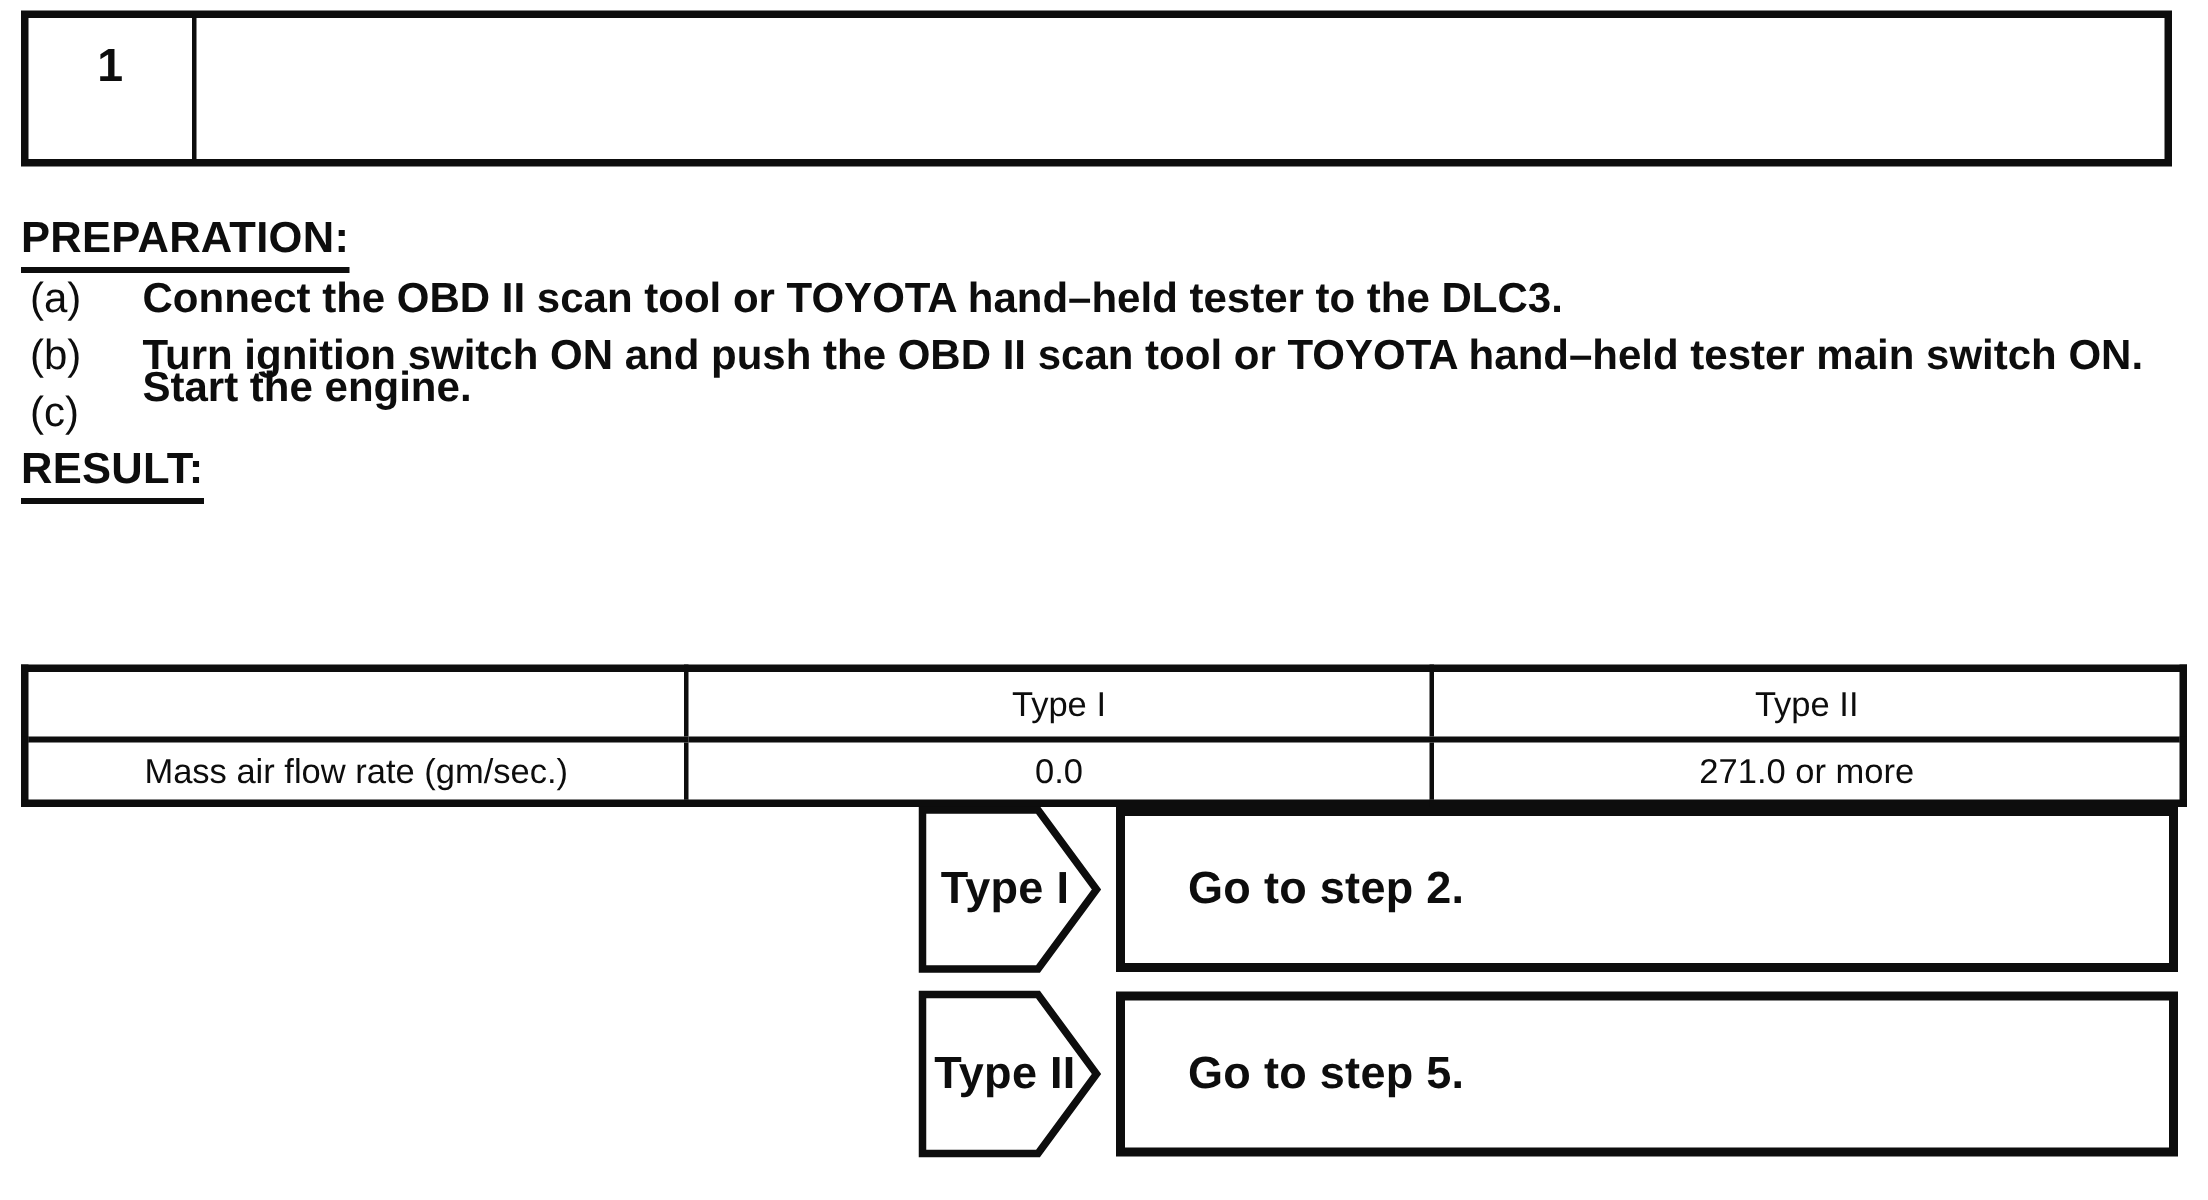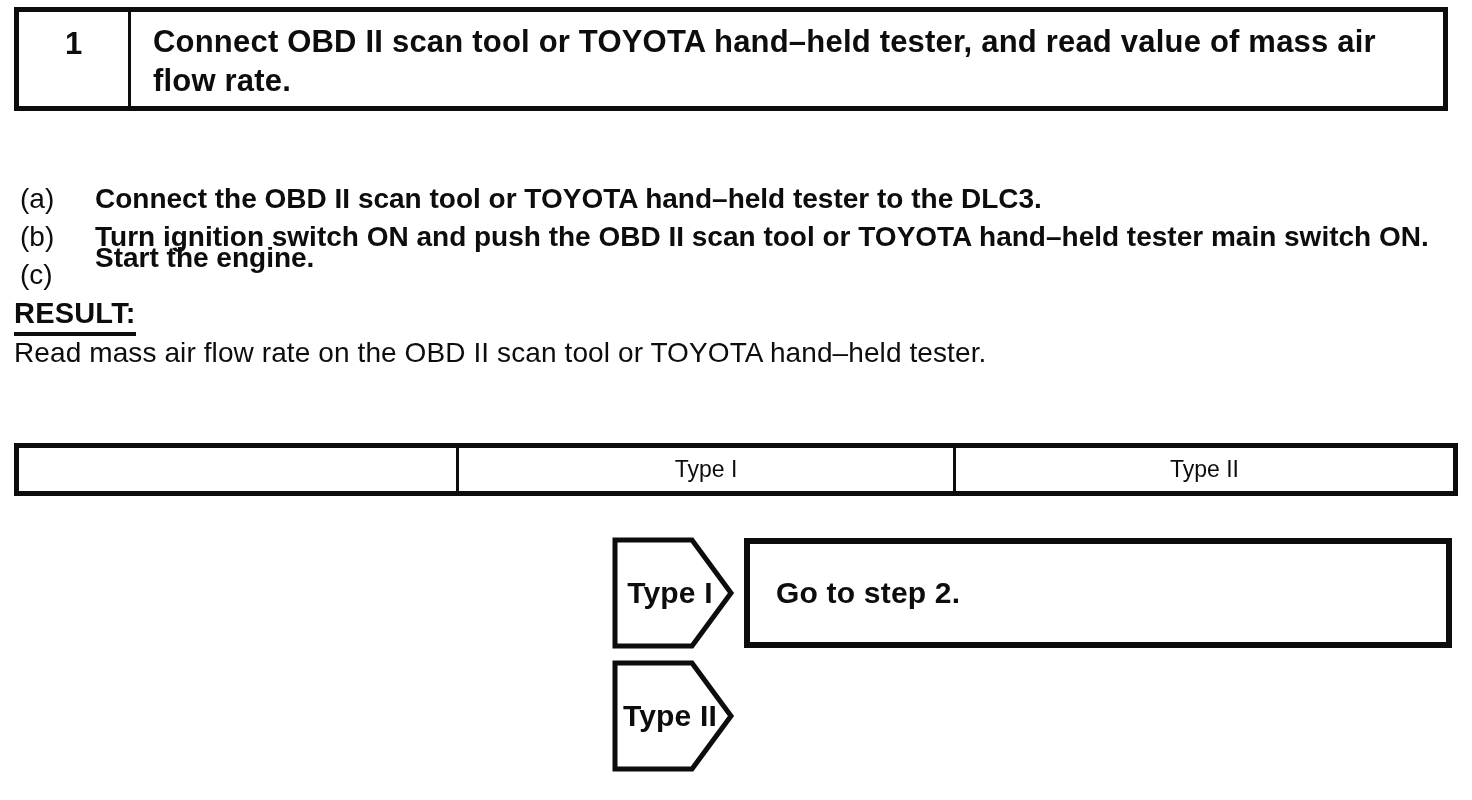--- a/index.html
+++ b/index.html
@@ -127,63 +127,67 @@
   .action-box {
     box-sizing: border-box;
     margin-left: 4px;
     width: 708px;
     height: 110px;
     margin-top: 1px;
     border: 6px solid #0d0d0d;
     background: #ffffff;
     display: flex;
     align-items: center;
-    padding-left: 26px;
+    padding-left: 42px;
     font-size: 30px;
     font-weight: bold;
     letter-spacing: 0.2px;
   }
   .dir-1 { top: 537px; }
   .dir-2 { top: 660px; }
 </style>
 </head>
 <body>
 
 <div class="page">
 
   <div class="step-box">
     <div class="step-num">1</div>
-    <div class="step-text">Connect OBD II scan tool or TOYOTA hand–held tester, and read value of mass air flow rate.</div>
-  </div>
-
+  </div>
+
+  <div class="heading" style="top:143px">PREPARATION:</div>
 
   <div>
     <span class="prep-item-label" style="top:183px">(a)</span>
     <span class="prep-item-text" style="top:183px">Connect the OBD II scan tool or TOYOTA hand–held tester to the DLC3.</span>
   </div>
   <div>
     <span class="prep-item-label" style="top:221px">(b)</span>
     <span class="prep-item-text" style="top:221px">Turn ignition switch ON and push the OBD II scan tool or TOYOTA hand–held tester main switch ON.</span>
   </div>
   <div>
     <span class="prep-item-label" style="top:259px">(c)</span>
     <span class="prep-item-text" style="top:242px">Start the engine.</span>
   </div>
 
   <div class="heading" style="top:297px">RESULT:</div>
-  <div class="bodyline" style="left:14px; top:337px">Read mass air flow rate on the OBD II scan tool or TOYOTA hand–held tester.</div>
 
 
   <table class="result-table">
     <tbody>
         <tr class="hdr">
       <th class="col-label"></th>
       <th class="col-t1">Type I</th>
       <th class="col-t2">Type II</th>
     </tr>
+    <tr class="dat">
+      <td>Mass air flow rate (gm/sec.)</td>
+      <td>0.0</td>
+      <td>271.0 or more</td>
+    </tr>
   </tbody>
     </table>
 
   <div class="directive dir-1">
     <div class="pointer">
       <svg width="128" height="112" viewBox="0 0 128 112" aria-hidden="true">
         <polygon points="3,3 80,3 119,56 80,109 3,109" fill="#ffffff" stroke="#0d0d0d" stroke-width="5" stroke-linejoin="miter"></polygon>
       </svg>
       <span class="cond">Type I</span>
     </div>
@@ -192,15 +196,18 @@
     </div>
   </div>
 
   <div class="directive dir-2">
     <div class="pointer">
       <svg width="128" height="112" viewBox="0 0 128 112" aria-hidden="true">
         <polygon points="3,3 80,3 119,56 80,109 3,109" fill="#ffffff" stroke="#0d0d0d" stroke-width="5" stroke-linejoin="miter"></polygon>
       </svg>
       <span class="cond">Type II</span>
     </div>
+    <div class="action-box">
+      <span>Go to step 5.</span>
+    </div>
   </div>
 
 </div>
 
 </body></html>

